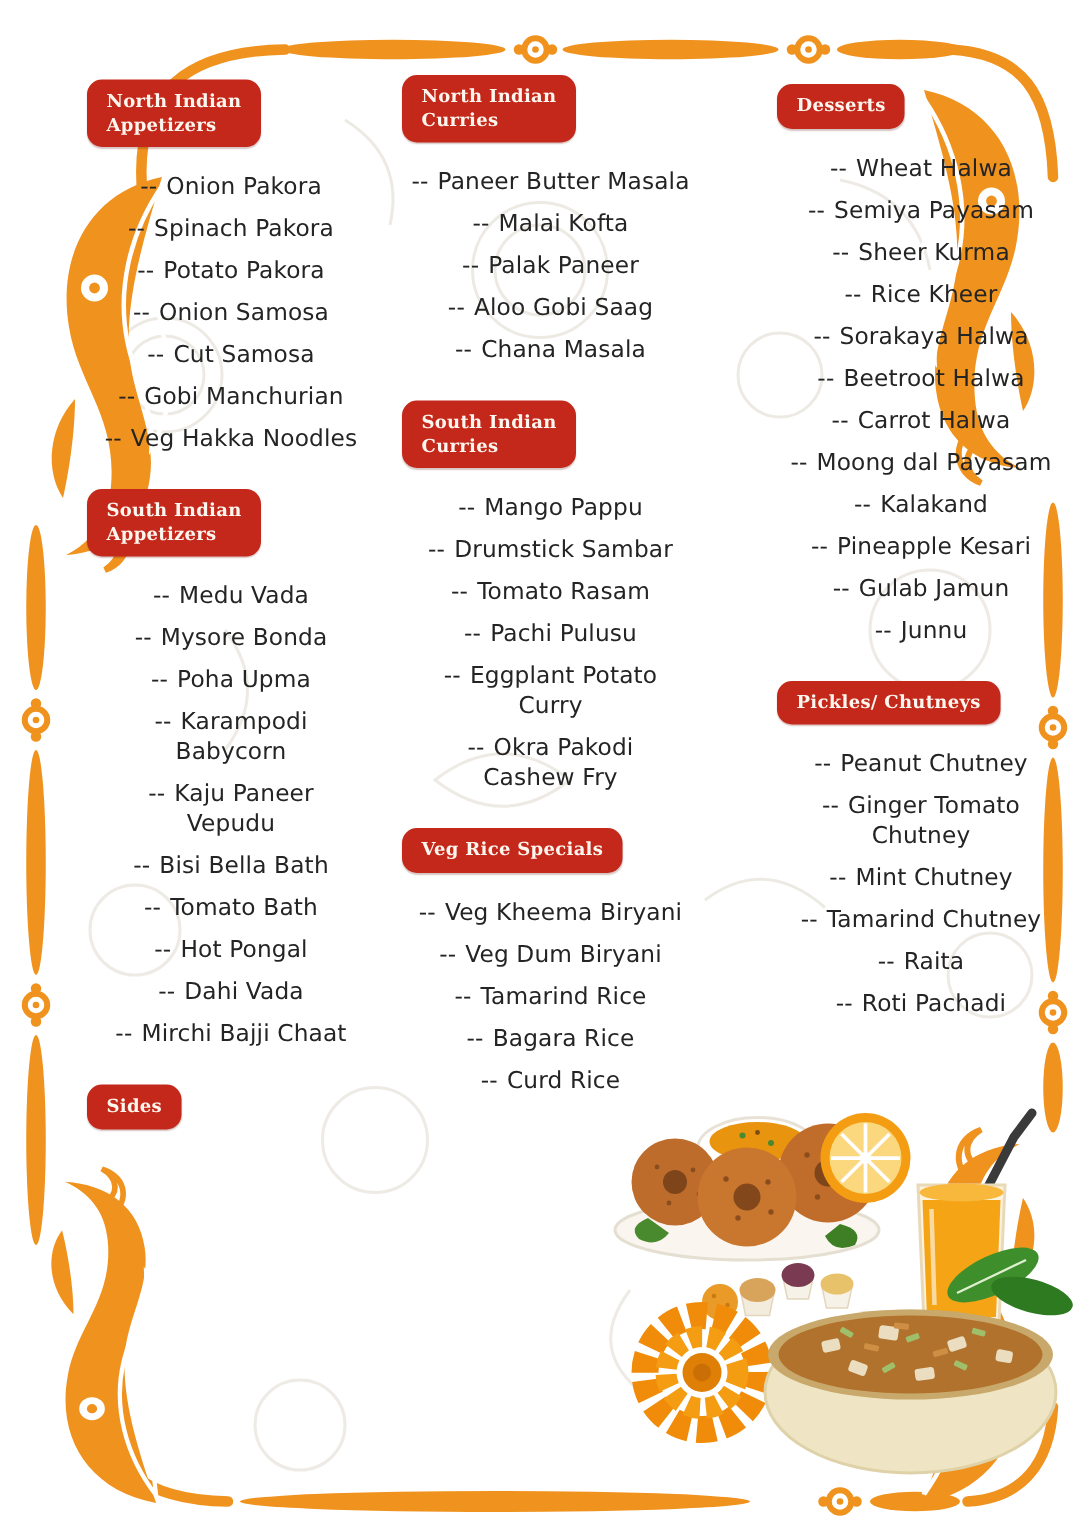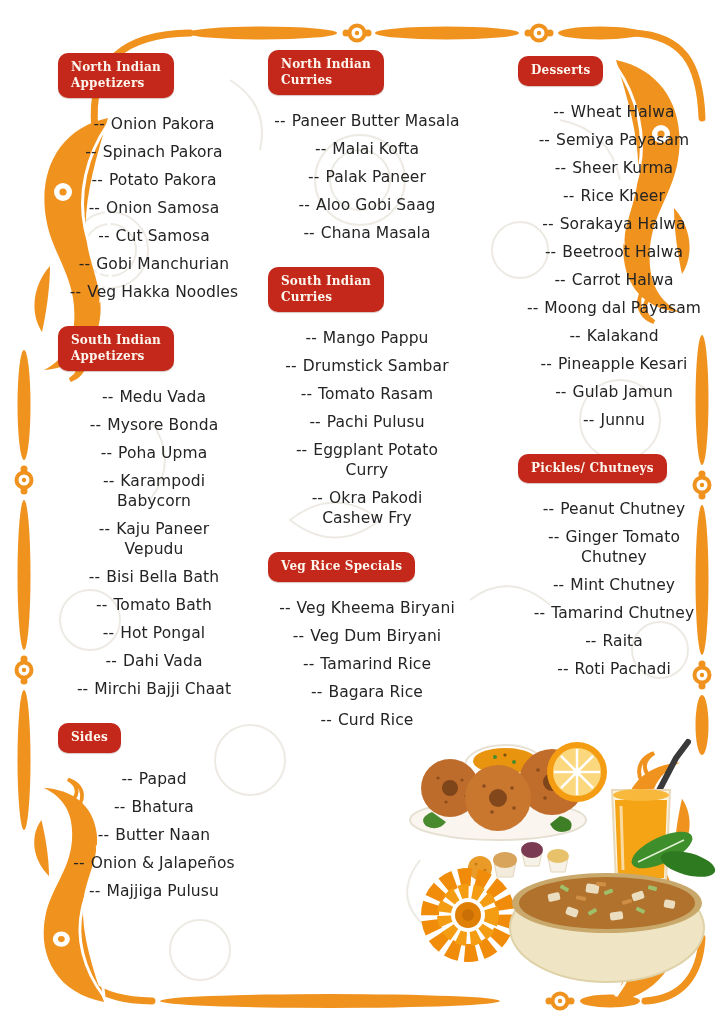--- a/index.html
+++ b/index.html
@@ -271,28 +271,20 @@
 Vepudu</span></li>
           <li><span class="item-bullet">--</span><span class="item-label">Bisi Bella Bath</span></li>
           <li><span class="item-bullet">--</span><span class="item-label">Tomato Bath</span></li>
           <li><span class="item-bullet">--</span><span class="item-label">Hot Pongal</span></li>
           <li><span class="item-bullet">--</span><span class="item-label">Dahi Vada</span></li>
           <li><span class="item-bullet">--</span><span class="item-label">Mirchi Bajji Chaat</span></li>
         </ul>
     </div>
     <div class="menu-section">
       <h2 class="section-header">Sides</h2>
-      <ul class="item-list">
-
-      <li><span class="item-bullet">--</span><span class="item-label">Papad</span></li>
-          <li><span class="item-bullet">--</span><span class="item-label">Bhatura</span></li>
-          <li><span class="item-bullet">--</span><span class="item-label">Butter Naan</span></li>
-          <li><span class="item-bullet">--</span><span class="item-label">Onion &amp; Jalapeños</span></li>
-          <li><span class="item-bullet">--</span><span class="item-label">Majjiga Pulusu</span></li>
-        </ul>
     </div>
   </div>
 
   <div class="col col2">
     <div class="menu-section">
       <h2 class="section-header">North Indian
 Curries</h2>
       <ul class="item-list">
 
       <li><span class="item-bullet">--</span><span class="item-label">Paneer Butter Masala</span></li>

